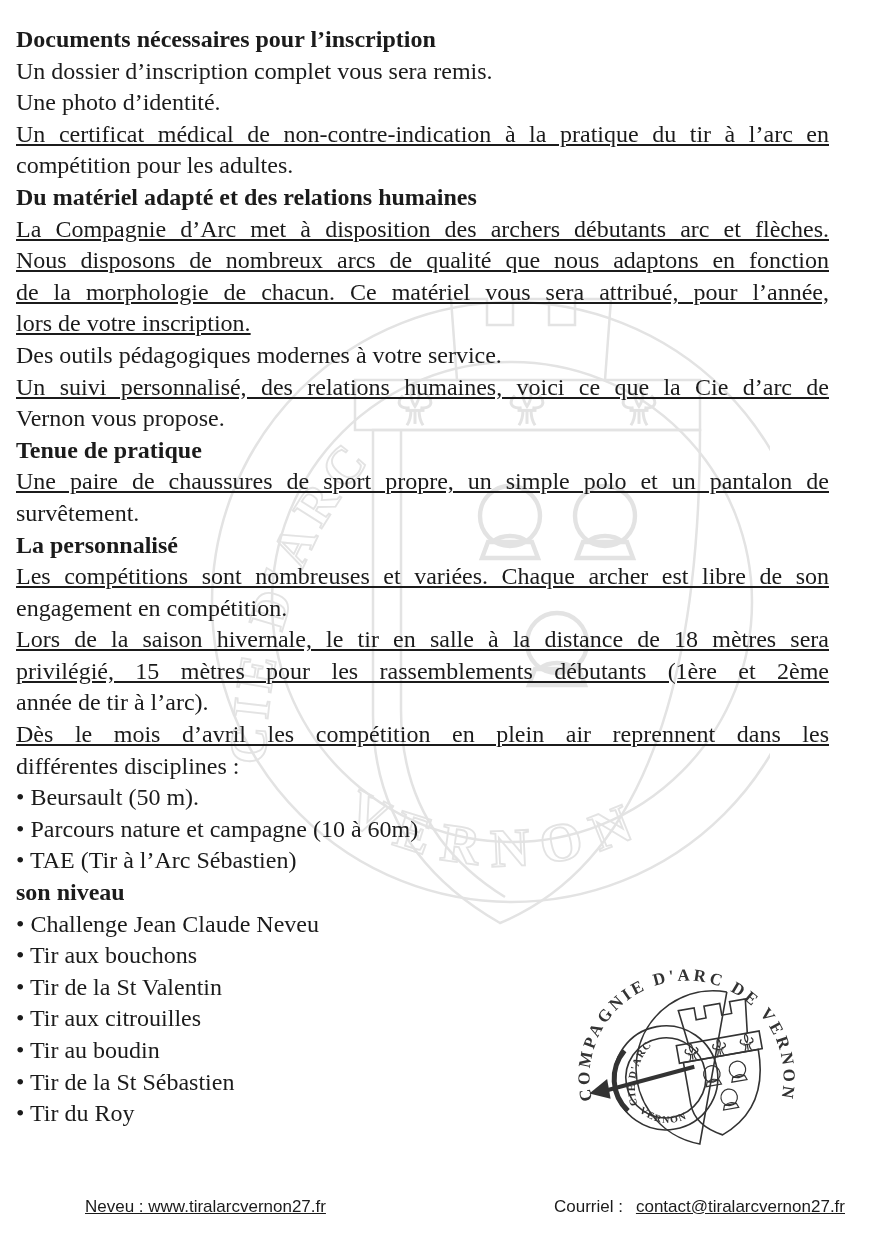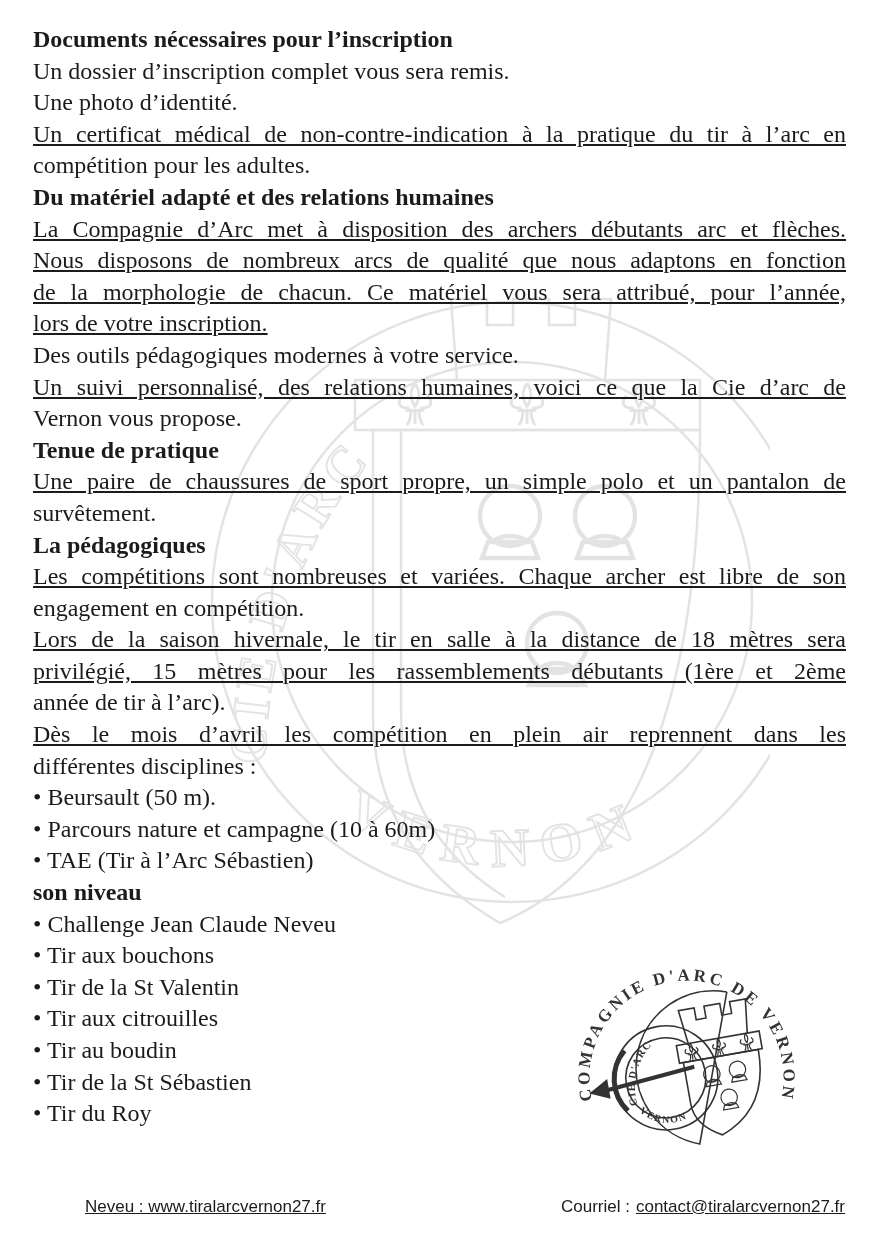--- a/index.html
+++ b/index.html
@@ -5,21 +5,21 @@
   html, body { margin:0; padding:0; }
   body {
     width:880px; height:1249px;
     background:#ffffff;
     font-family:"Liberation Serif", serif;
     position:relative;
     overflow:hidden;
     color:#1b1b1b;
   }
   .content {
-    position:absolute; left:33px; top:24px; width:813px; z-index:2;
+    position:absolute; left:16px; top:24px; width:813px; z-index:2;
   }
   .ln {
     font-size:24px;
     line-height:31.6px;
     height:31.6px;
     white-space:nowrap;
     color:#1b1b1b;
   }
   .jst { text-align:justify; text-align-last:justify; white-space:normal;text-decoration:underline; }
   .bold { font-weight:bold; }
@@ -32,21 +32,21 @@
     position:absolute; left:578px; top:952px; width:220px; height:205px;
     z-index:1; color:#333333;
   }
   .footer {
     position:absolute; top:1197px; left:0; width:880px; z-index:2;
     font-family:"Liberation Sans", sans-serif;
     font-size:17px; color:#1b1b1b;
   }
   .footer .site { position:absolute; left:85px; text-decoration:underline; }
   .footer .mail { position:absolute; right:35px; }
-  .footer .mail .lbl { margin-right:6px; }
+  .footer .mail .lbl { margin-right:13px; }
   svg { display:block; }
   svg text { font-family:"Liberation Serif", serif; }
 </style>
 </head>
 <body>
 
 <svg width="0" height="0" style="position:absolute" aria-hidden="true">
   <defs>
     <g id="fleur" fill="none" stroke="currentColor" stroke-width="2.2">
       <path d="M0,-16 C4,-10 4,-5 0,1 C-4,-5 -4,-10 0,-16"></path>
@@ -109,21 +109,21 @@
   <div class="ln jst und">La Compagnie d’Arc met à disposition des archers débutants arc et flèches.</div>
   <div class="ln jst und">Nous disposons de nombreux arcs de qualité que nous adaptons en fonction</div>
   <div class="ln jst und">de la morphologie de chacun. Ce matériel vous sera attribué, pour l’année,</div>
   <div class="ln und">lors de votre inscription.</div>
   <div class="ln">Des outils pédagogiques modernes à votre service.</div>
   <div class="ln jst">Un suivi personnalisé, des relations humaines, voici ce que la Cie d’arc de</div>
   <div class="ln">Vernon vous propose.</div>
   <div class="ln bold">Tenue de pratique</div>
   <div class="ln jst">Une paire de chaussures de sport propre, un simple polo et un pantalon de</div>
   <div class="ln">survêtement.</div>
-  <div class="ln bold">La pédagogiques</div>
+  <div class="ln bold">La personnalisé</div>
   <div class="ln jst">Les compétitions sont nombreuses et variées. Chaque archer est libre de son</div>
   <div class="ln">engagement en compétition.</div>
   <div class="ln jst">Lors de la saison hivernale, le tir en salle à la distance de 18 mètres sera</div>
   <div class="ln jst">privilégié, 15 mètres pour les rassemblements débutants (1ère et 2ème</div>
   <div class="ln">année de tir à l’arc).</div>
   <div class="ln jst">Dès le mois d’avril les compétition en plein air reprennent dans les</div>
   <div class="ln">différentes disciplines :</div>
   <div class="ln">• Beursault (50 m).</div>
   <div class="ln">• Parcours nature et campagne (10 à 60m)</div>
   <div class="ln">• TAE (Tir à l’Arc Sébastien)</div>

